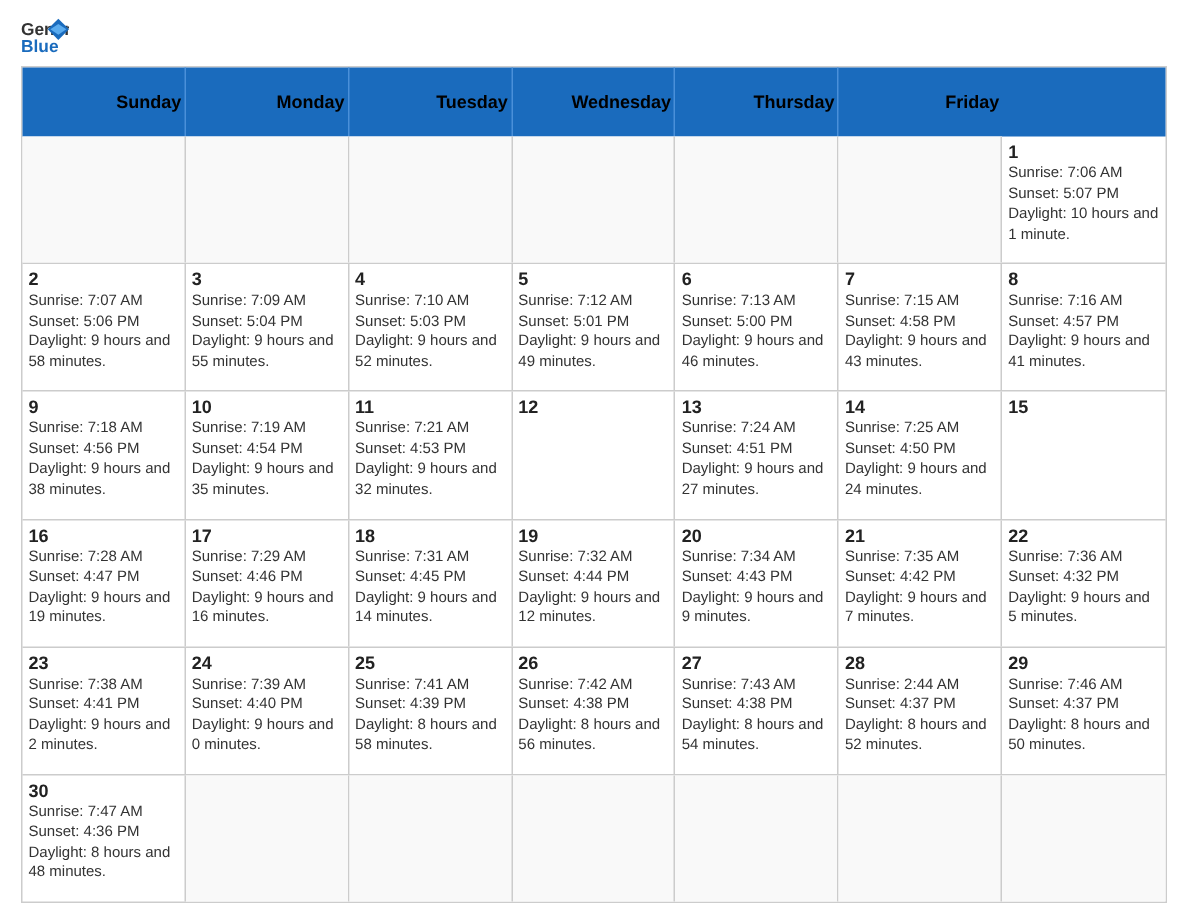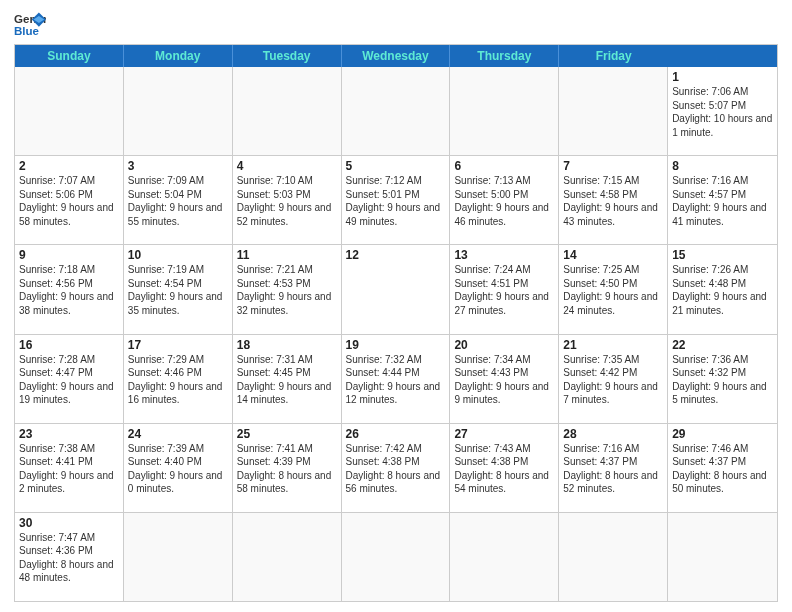--- a/index.html
+++ b/index.html
@@ -50,25 +50,25 @@
       display: flex;
       flex-direction: column;
       border: 1px solid #ccc;
     }
     .day-headers {
       display: grid;
       grid-template-columns: repeat(7, 1fr);
       background: #1a6bbd;
     }
     .day-header {
-      color: #5eead4;
+      color: #000000;
       font-size: 12px;
       font-weight: bold;
-      text-align: center;
-      padding: 4px 2px;
+      text-align: right;
+      padding: 16px 2px;
       border-right: 1px solid #4a90d9;
     }
     .day-header:last-child { border-right: none; }
     .calendar-grid {
       display: flex;
       flex-direction: column;
       flex: 1;
     }
     .week-row {
       display: grid;
@@ -229,24 +229,20 @@
           </div>
           <div class="day-cell">
             <div class="day-num">14</div>
             <div class="day-info">Sunrise: 7:25 AM
 Sunset: 4:50 PM
 Daylight: 9 hours
 and 24 minutes.</div>
           </div>
           <div class="day-cell">
             <div class="day-num">15</div>
-            <div class="day-info">Sunrise: 7:26 AM
-Sunset: 4:48 PM
-Daylight: 9 hours
-and 21 minutes.</div>
           </div>
         </div>
         <div class="week-row">
           <div class="day-cell">
             <div class="day-num">16</div>
             <div class="day-info">Sunrise: 7:28 AM
 Sunset: 4:47 PM
 Daylight: 9 hours
 and 19 minutes.</div>
           </div>
@@ -324,21 +320,21 @@
           </div>
           <div class="day-cell">
             <div class="day-num">27</div>
             <div class="day-info">Sunrise: 7:43 AM
 Sunset: 4:38 PM
 Daylight: 8 hours
 and 54 minutes.</div>
           </div>
           <div class="day-cell">
             <div class="day-num">28</div>
-            <div class="day-info">Sunrise: 7:16 AM
+            <div class="day-info">Sunrise: 2:44 AM
 Sunset: 4:37 PM
 Daylight: 8 hours
 and 52 minutes.</div>
           </div>
           <div class="day-cell">
             <div class="day-num">29</div>
             <div class="day-info">Sunrise: 7:46 AM
 Sunset: 4:37 PM
 Daylight: 8 hours
 and 50 minutes.</div>

